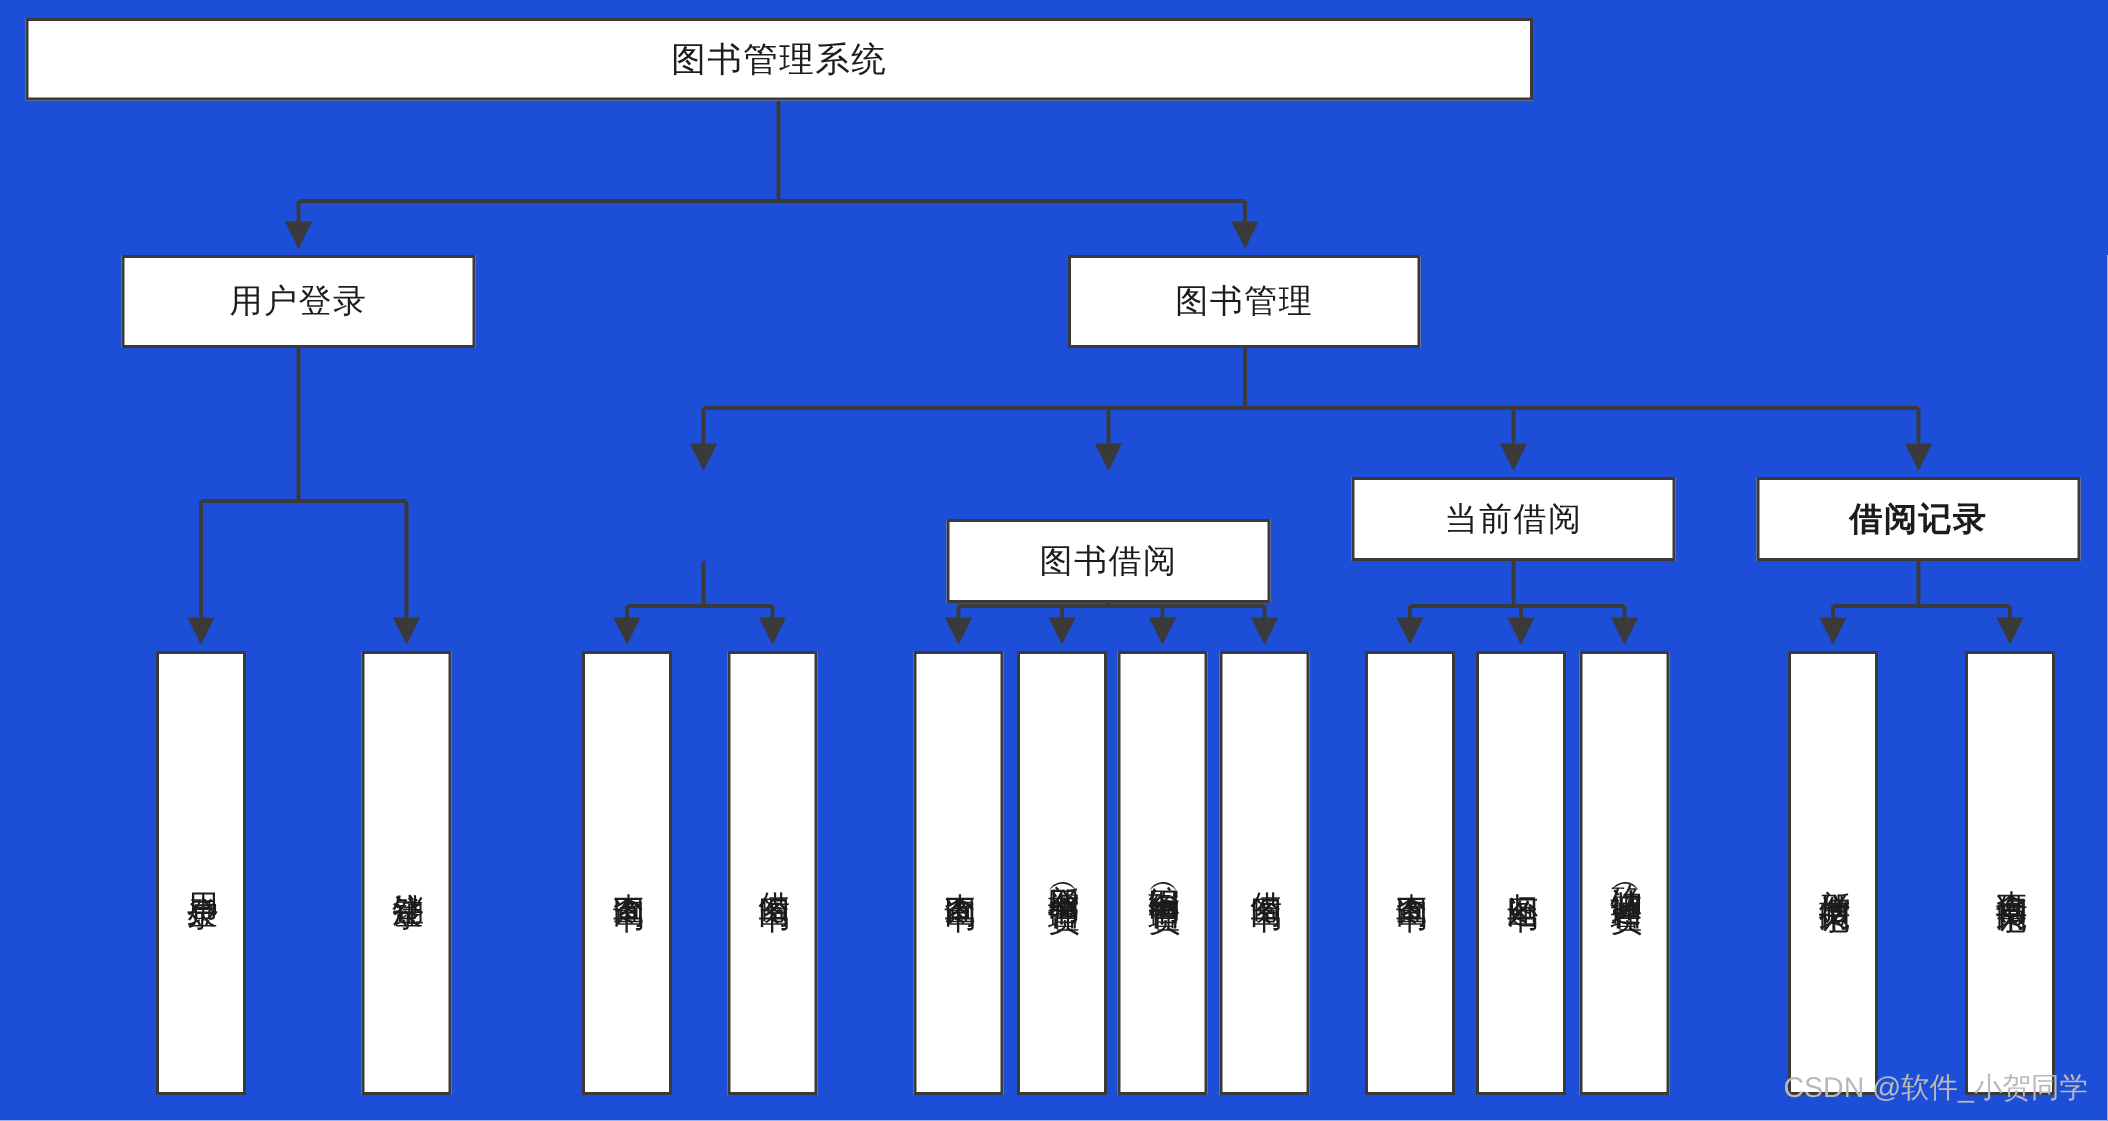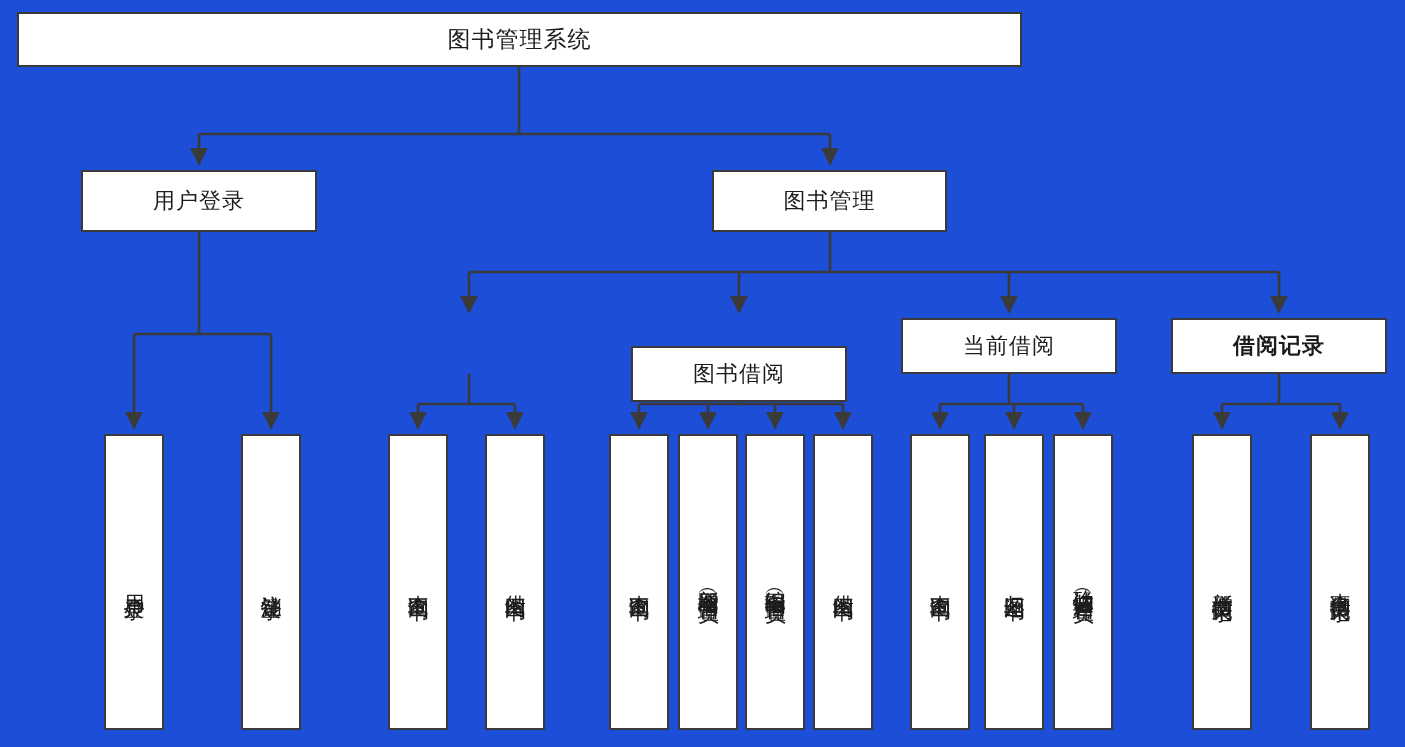--- a/index.html
+++ b/index.html
@@ -178,14 +178,15 @@
   <div class="node vert" style="left:910px; top:434px; width:60px; height:296px;">查询图书</div>
 
   <div class="node vert" style="left:984px; top:434px; width:60px; height:296px;">归还图书</div>
 
   <div class="node vert" style="left:1053px; top:434px; width:60px; height:296px;">确认归还（管理员）</div>
 
   <div class="node vert" style="left:1192px; top:434px; width:60px; height:296px;">新增借阅记录</div>
 
   <div class="node vert" style="left:1310px; top:434px; width:60px; height:296px;">查询借阅记录</div>
 
+  <div class="watermark">CSDN @软件_小贺同学</div>
 
 </div>
 
 </body></html>

